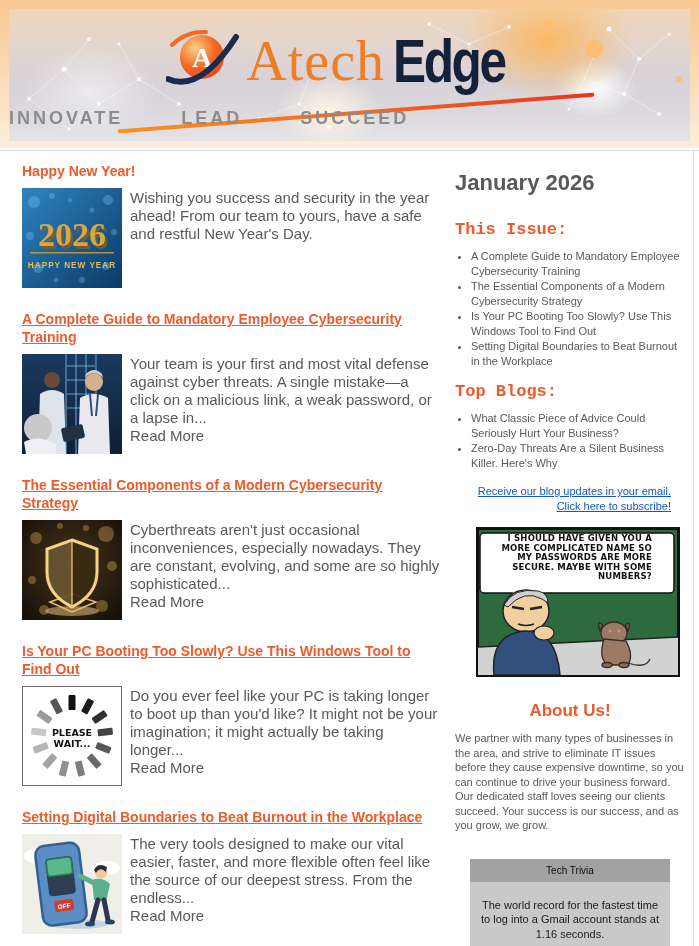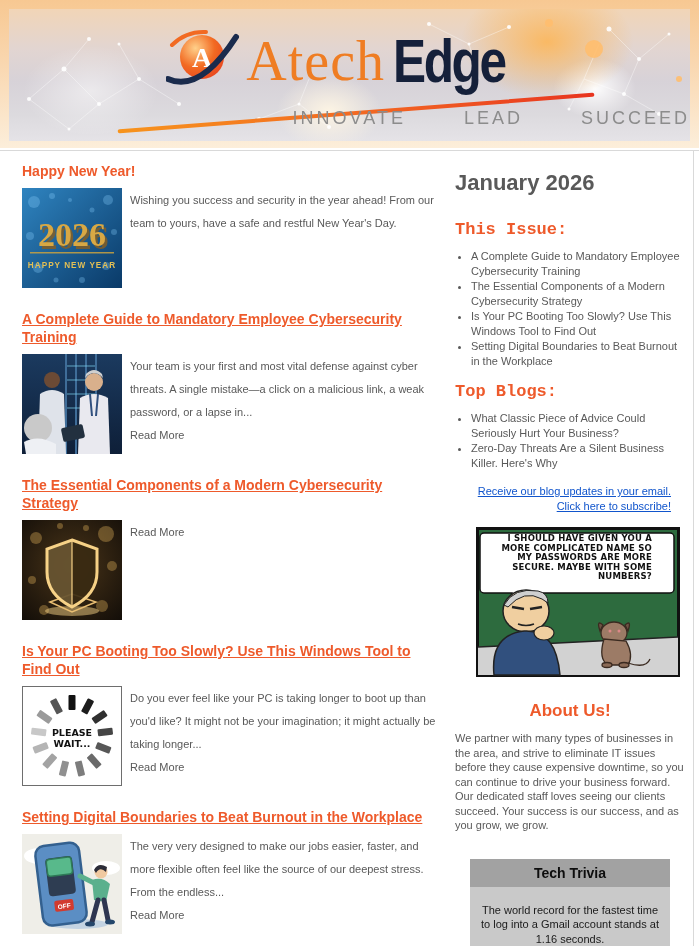--- a/index.html
+++ b/index.html
@@ -34,37 +34,37 @@
   .brand-secondary {
     display:inline-block; font-size:62px; font-weight:bold; color:#15203a;
     transform:scaleX(.8); transform-origin:left center; letter-spacing:-3px; margin-left:2px;
   }
   .brand-line {
     position:absolute; z-index:2; left:108px; top:102px; width:478px; height:3.5px; border-radius:2px;
     background:linear-gradient(90deg,#f7941d 0%,#f26522 55%,#e8341f 100%);
     transform:rotate(-4.4deg);
   }
   .tagline {
-    position:relative; z-index:3; display:flex; justify-content:flex-end; gap:58px;
-    margin-top:12px; font-size:18px; color:#8c8c8c; letter-spacing:3px;
+    position:relative; z-index:3; display:flex; justify-content:flex-start; gap:58px;
+    margin-top:12px; font-size:18px; color:#8c8c8c; letter-spacing:3px;font-weight:bold;
   }
   .hr-top { position:absolute; left:0; top:150px; width:699px; height:1px; background:#d9d9d9; }
   .vr-right { position:absolute; left:693px; top:150px; width:1px; height:796px; background:#d9d9d9; }
 
   
   .main { position:absolute; left:22px; top:162px; width:418px; }
   .article-title { font-size:14px; line-height:18px; font-weight:bold; color:#ee5a2b; margin:0 0 8px 0; }
   .article-title a { color:#ee5a2b; text-decoration:underline; cursor:pointer; }
   .article + .article .article-title { margin-top:22px; }
   .article-row { display:flex; }
   .thumb {
     width:100px; height:100px; flex:0 0 100px; margin-right:8px; overflow:hidden;
   }
   .thumb svg { display:block; width:100px; height:100px; }
-  .article-text { font-size:11px; line-height:23px; color:#595959; padding-top:1px; }
+  .article-text { font-size:15px; line-height:18px; color:#595959; padding-top:1px; }
   .read-more { font-weight:normal; color:#595959; cursor:pointer; }
 
   
   .sidebar { position:absolute; left:455px; top:170px; width:230px; }
   .month { font-size:22px; font-weight:bold; color:#595959; margin-bottom:24px; }
   .side-h { font-size:17px; font-weight:bold; color:#ee5a2b; margin:14px 0 10px 0;font-family:Liberation Mono, monospace; }
   .sidebar ul { list-style:disc; padding-left:16px; }
   .sidebar li { font-size:11px; line-height:14.5px; color:#595959; margin-bottom:1px; }
   .subscribe {
     margin:14px 14px 0 14px; text-align:right; font-size:11px; line-height:14.5px;
@@ -76,21 +76,21 @@
   .cartoon svg { display:block; width:204px; height:150px; }
   .bubble-text {
     position:absolute; top:7px; left:10px; right:12px; text-align:right;
     font-family:"DejaVu Sans", sans-serif; font-weight:bold; font-size:8.5px; line-height:9.5px;
     color:#111; letter-spacing:.2px;
   }
   .about-h { text-align:center; font-size:17px; font-weight:bold; color:#ee5a2b; margin:24px 0 10px 0; }
   .about-body { font-size:11px; line-height:14.5px; color:#595959; }
   .trivia { width:200px; margin:26px auto 0 auto; }
   .trivia-head {
-    background:#a2a2a2; color:#0d0d0d; font-weight:bold; font-size:14px;
+    background:#a2a2a2; color:#0d0d0d; font-weight:normal; font-size:10px;
     text-align:center; padding:6px 4px;
   }
   .trivia-body {
     background:#c9c9c9; color:#1a1a1a; font-size:11px; line-height:14.5px;
     text-align:center; padding:16px 10px 24px 10px;
   }
 </style>
 </head>
 <body>
 
@@ -263,20 +263,21 @@
               <circle cx="38" cy="6" r="3"></circle>
           </g>
           <ellipse cx="50" cy="91" rx="27" ry="5" fill="rgba(246,209,134,0.5)"></ellipse>
           <path d="M28,82 L50,74 L74,82 L50,92 Z" fill="none" stroke="#e8bd72" stroke-width="1.5"></path>
           <path d="M50,20 L75,29 L75,52 C75,70 64,80 50,87 C36,80 25,70 25,52 L25,29 Z" fill="rgba(58,42,18,0.92)" stroke="#f6d186" stroke-width="3"></path>
           <path d="M50,20 L50,87 C36,80 25,70 25,52 L25,29 Z" fill="rgba(255,224,150,0.22)"></path>
           <line x1="50" y1="20" x2="50" y2="87" stroke="#f6d186" stroke-width="1.2"></line>
         </svg>
       </div>
       <div class="article-text">
+        <p>Cyberthreats aren't just occasional inconveniences, especially nowadays. They are constant, evolving, and some are so highly sophisticated...</p>
         <p class="read-more">Read More</p>
       </div>
     </div>
   </section>
 
   <section class="article">
     <h2 class="article-title"><a>Is Your PC Booting Too Slowly? Use This Windows Tool to Find Out</a></h2>
     <div class="article-row">
       <div class="thumb">
         <svg viewBox="0 0 100 100">
@@ -326,21 +327,21 @@
           <circle cx="79" cy="38" r="6.5" fill="#f0c9a0"></circle>
           <path d="M72,36 Q 76,28 85,33 L 84,38 Q 78,32 74,39 Z" fill="#2c2c38"></path>
           <path d="M70,46 Q 80,42 88,50 L 84,68 L 72,66 Z" fill="#5bb08d"></path>
           <path d="M74,50 L 58,42" stroke="#5bb08d" stroke-width="5" stroke-linecap="round"></path>
           <path d="M76,66 L 70,88 M 82,66 L 86,86" stroke="#2e3550" stroke-width="5" stroke-linecap="round"></path>
           <ellipse cx="68" cy="90" rx="5" ry="2.5" fill="#24466b"></ellipse>
           <ellipse cx="88" cy="88" rx="5" ry="2.5" fill="#24466b"></ellipse>
         </svg>
       </div>
       <div class="article-text">
-        <p>The very very designed to make our jobs easier, faster, and more flexible often feel like the source of our deepest stress. From the endless...</p>
+        <p>The very tools designed to make our vital easier, faster, and more flexible often feel like the source of our deepest stress. From the endless...</p>
         <p class="read-more">Read More</p>
       </div>
     </div>
   </section>
 </div>
 
 <div class="sidebar">
   <div class="month">January 2026</div>
 
   <div class="side-h">This Issue:</div>

